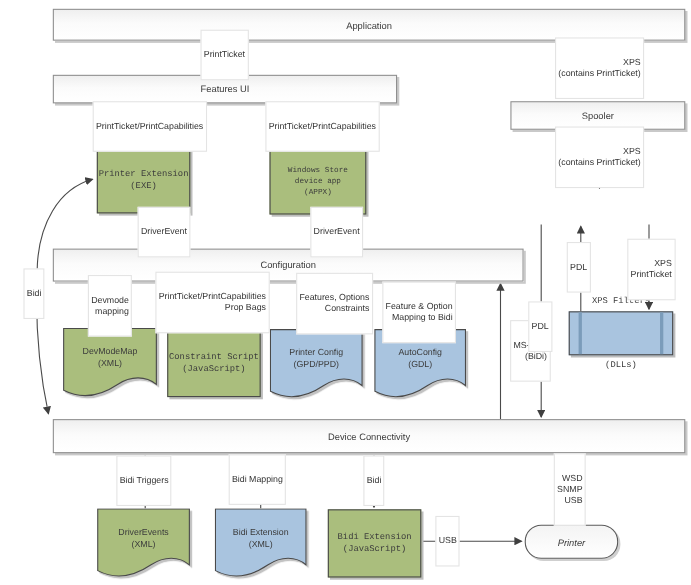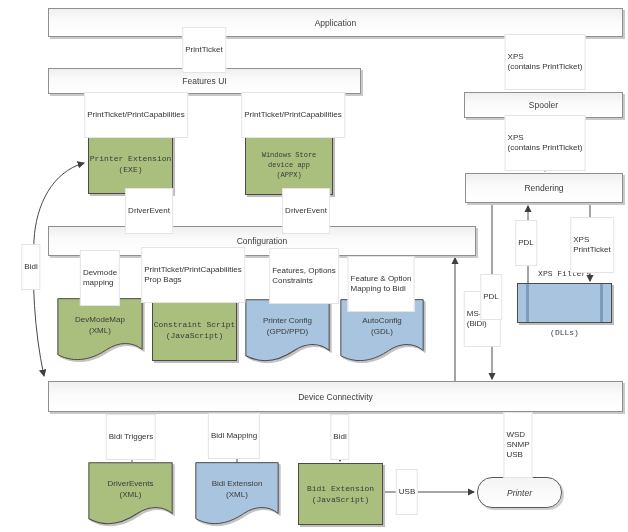--- a/index.html
+++ b/index.html
@@ -26,21 +26,21 @@
   .docpath{stroke:#4a4a4a;stroke-width:1;}
   .fill-green{fill:#aabe7d;}
   .fill-blue{fill:#a9c4df;}
   .inbar{position:absolute;top:0;width:3px;height:100%;background:#7b9cba;}
   .stadium{position:absolute;z-index:2;box-sizing:border-box;border:1px solid #5a5a5a;
         border-radius:15px;background:linear-gradient(180deg,#f4f4f4,#ffffff);
         box-shadow:2px 2px 0 #cfcfcf;display:flex;align-items:center;justify-content:center;
         font-size:8.5px;font-style:italic;}
   .lbl{position:absolute;z-index:3;transform:translate(-50%,-50%);
        background:#ffffff;border:1px solid #e4e4e4;padding:17px 2px;
-       font-size:8px;line-height:10px;text-align:left;white-space:nowrap;color:#333;}
+       font-size:8px;line-height:10px;text-align:right;white-space:nowrap;color:#333;}
   .lbl .ln{display:block;}
   .small-text{font-size:7px;line-height:10px;}
 </style>
 </head>
 <body>
 
 <div class="canvas">
 
   <svg class="wires">
     <defs>
@@ -81,23 +81,20 @@
   </div>
   <div class="bar" style="left:48px;top:226px;width:428px;height:30px">
     <span>Configuration</span>
   </div>
   <div class="bar" style="left:48px;top:381px;width:575px;height:31px">
     <span>Device Connectivity</span>
   </div>
   <div class="bar" style="left:464px;top:92px;width:159px;height:26px">
     <span>Spooler</span>
   </div>
-  <div class="bar" style="left:465px;top:173px;width:158px;height:30px">
-    <span>Rendering</span>
-  </div>
 
   <div class="node green" style="left:88px;top:134px;width:85px;height:60px">
     <span>Printer Extension</span>
     <span>(EXE)</span>
   </div>
   <div class="node green small-text" style="left:245px;top:135px;width:88px;height:60px">
     <span>Windows Store</span>
     <span>device app</span>
     <span>(APPX)</span>
   </div>

